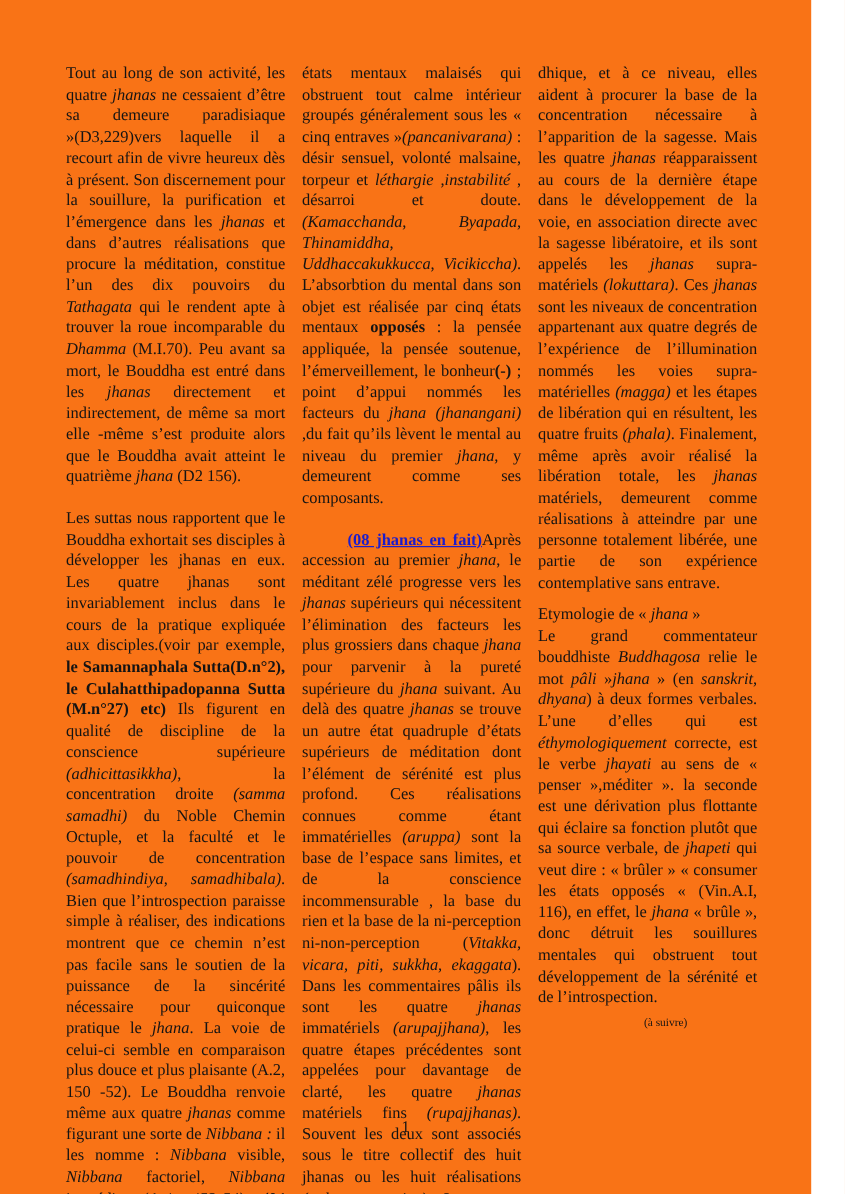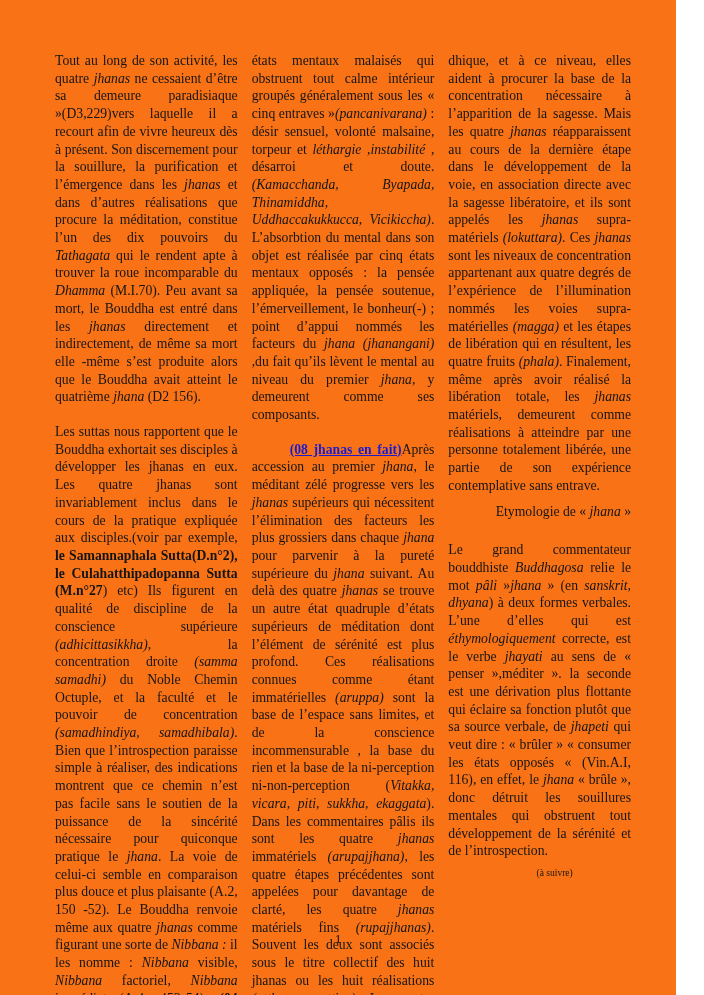--- a/index.html
+++ b/index.html
@@ -29,31 +29,31 @@
     min-width: 0;
     text-align: justify;
   }
   .block {
     margin: 0 0 17px 0;
   }
   .block.last { margin-bottom: 0; }
   .block.tight { margin-bottom: 8px; }
   .block.indent { text-indent: 38px; }
   .block.etym {
-    margin: 0 0 21px 0;
-    text-align: right;
+    margin: 0 0 1px 0;
+    text-align: left;
   }
   .block.note {
     margin: 0 0 0 30px;
     font-size: 9.5px;
     line-height: 11px;
     text-align: center;
   }
   .s-i { font-style: italic; }
-  .s-b { font-weight: normal; }
+  .s-b { font-weight: bold; }
   .s-bi { font-weight: bold; }
   .s-blueb { font-weight: bold; color: var(--heading-blue, #1c1ccd); text-decoration: underline; }
   .footer {
     position: absolute;
     top: 930px;
     left: 0;
     width: 100%;
     text-align: center;
     font-size: 13.5px;
   }

